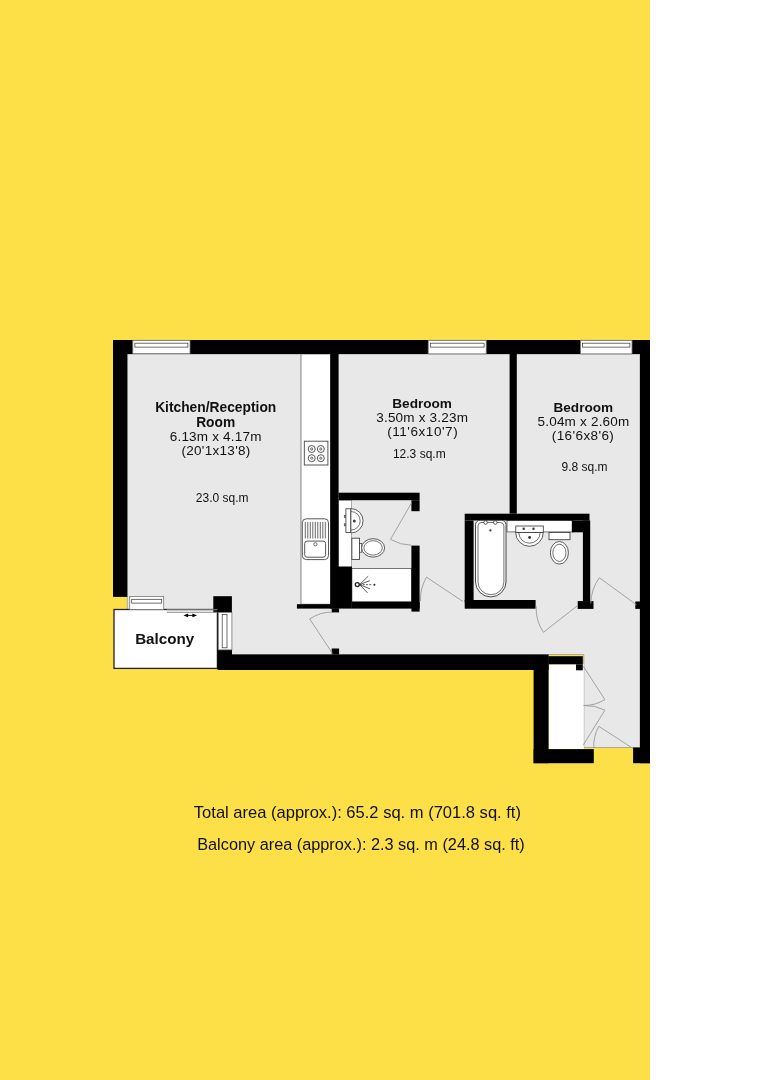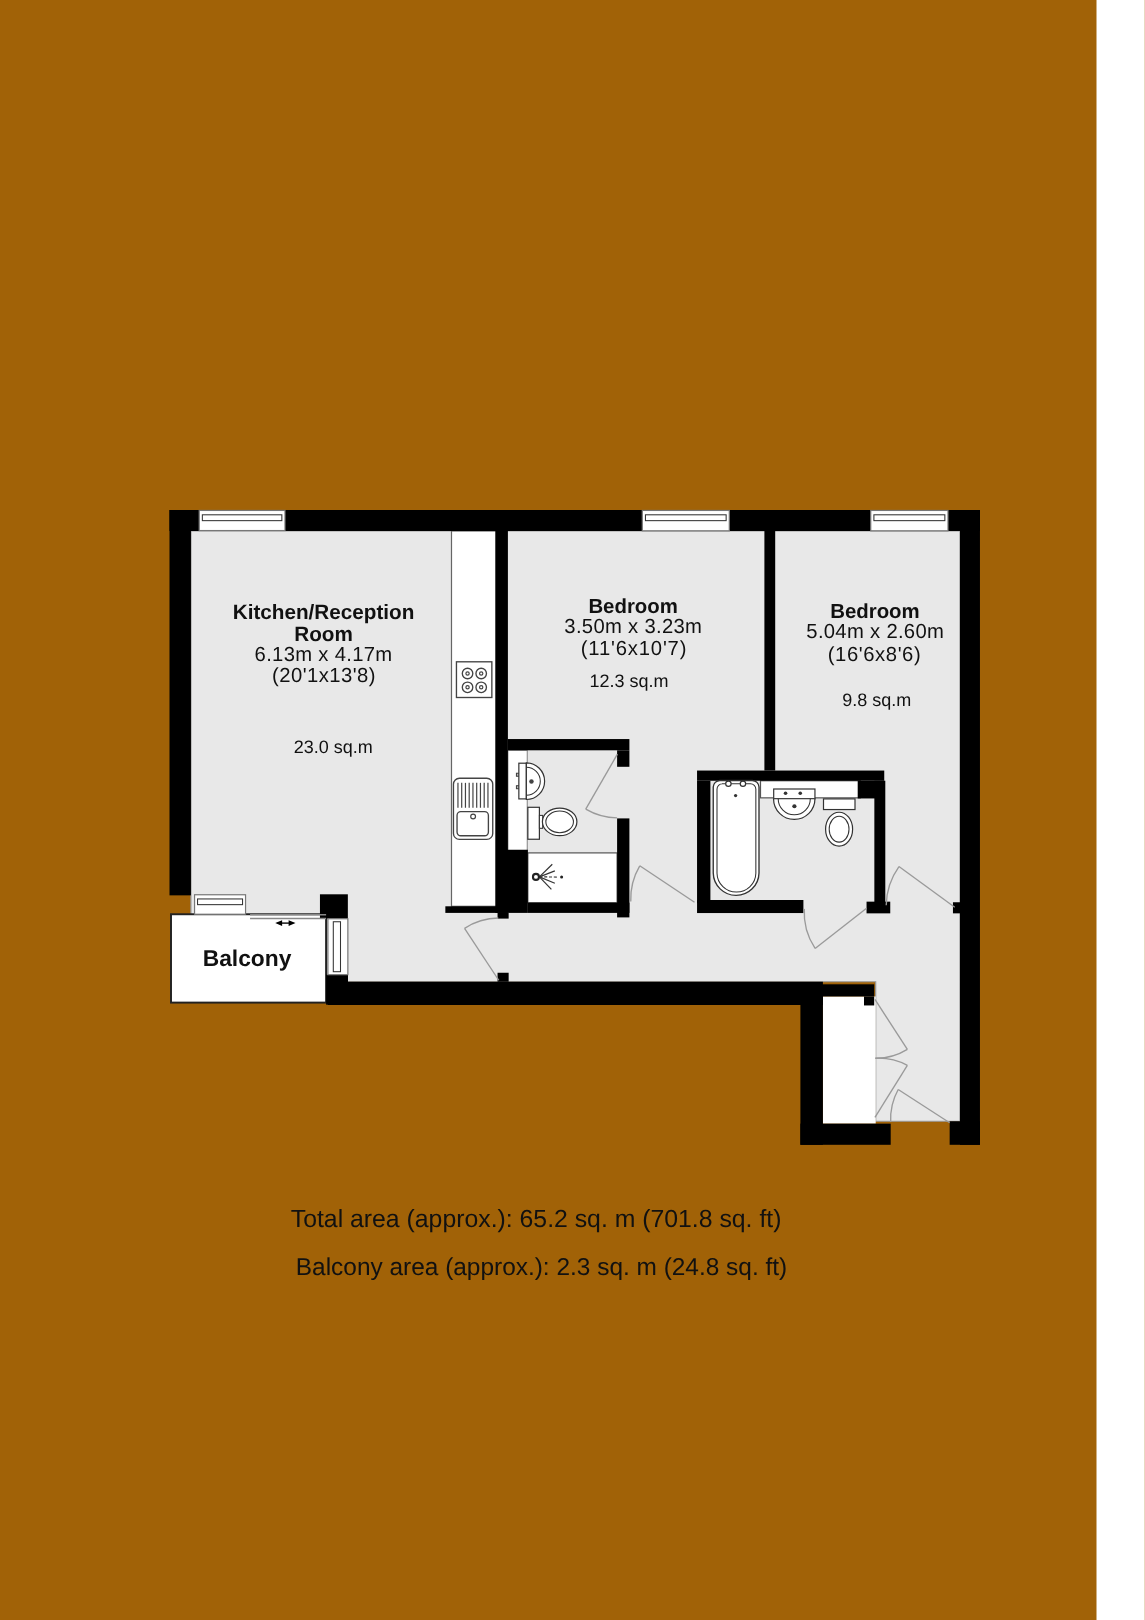--- a/index.html
+++ b/index.html
@@ -1,16 +1,16 @@
 <!DOCTYPE html>
 <html><head>
 <meta charset="utf-8">
 <style>
 html,body{margin:0;padding:0;background:#fff;}
-#page{position:relative;width:731px;height:1080px;background:#a16207;overflow:hidden;}
+#page{position:relative;width:650px;height:1080px;background:#fde047;overflow:hidden;}
 svg{position:absolute;top:0;left:0;}
 text{font-family:"Liberation Sans",sans-serif;fill:#111;}
 .b{font-weight:bold;}
 </style>
 </head>
 <body>
 <div id="page">
 <svg width="763" height="1080" viewBox="0 0 763 1080">
 
 <g>

